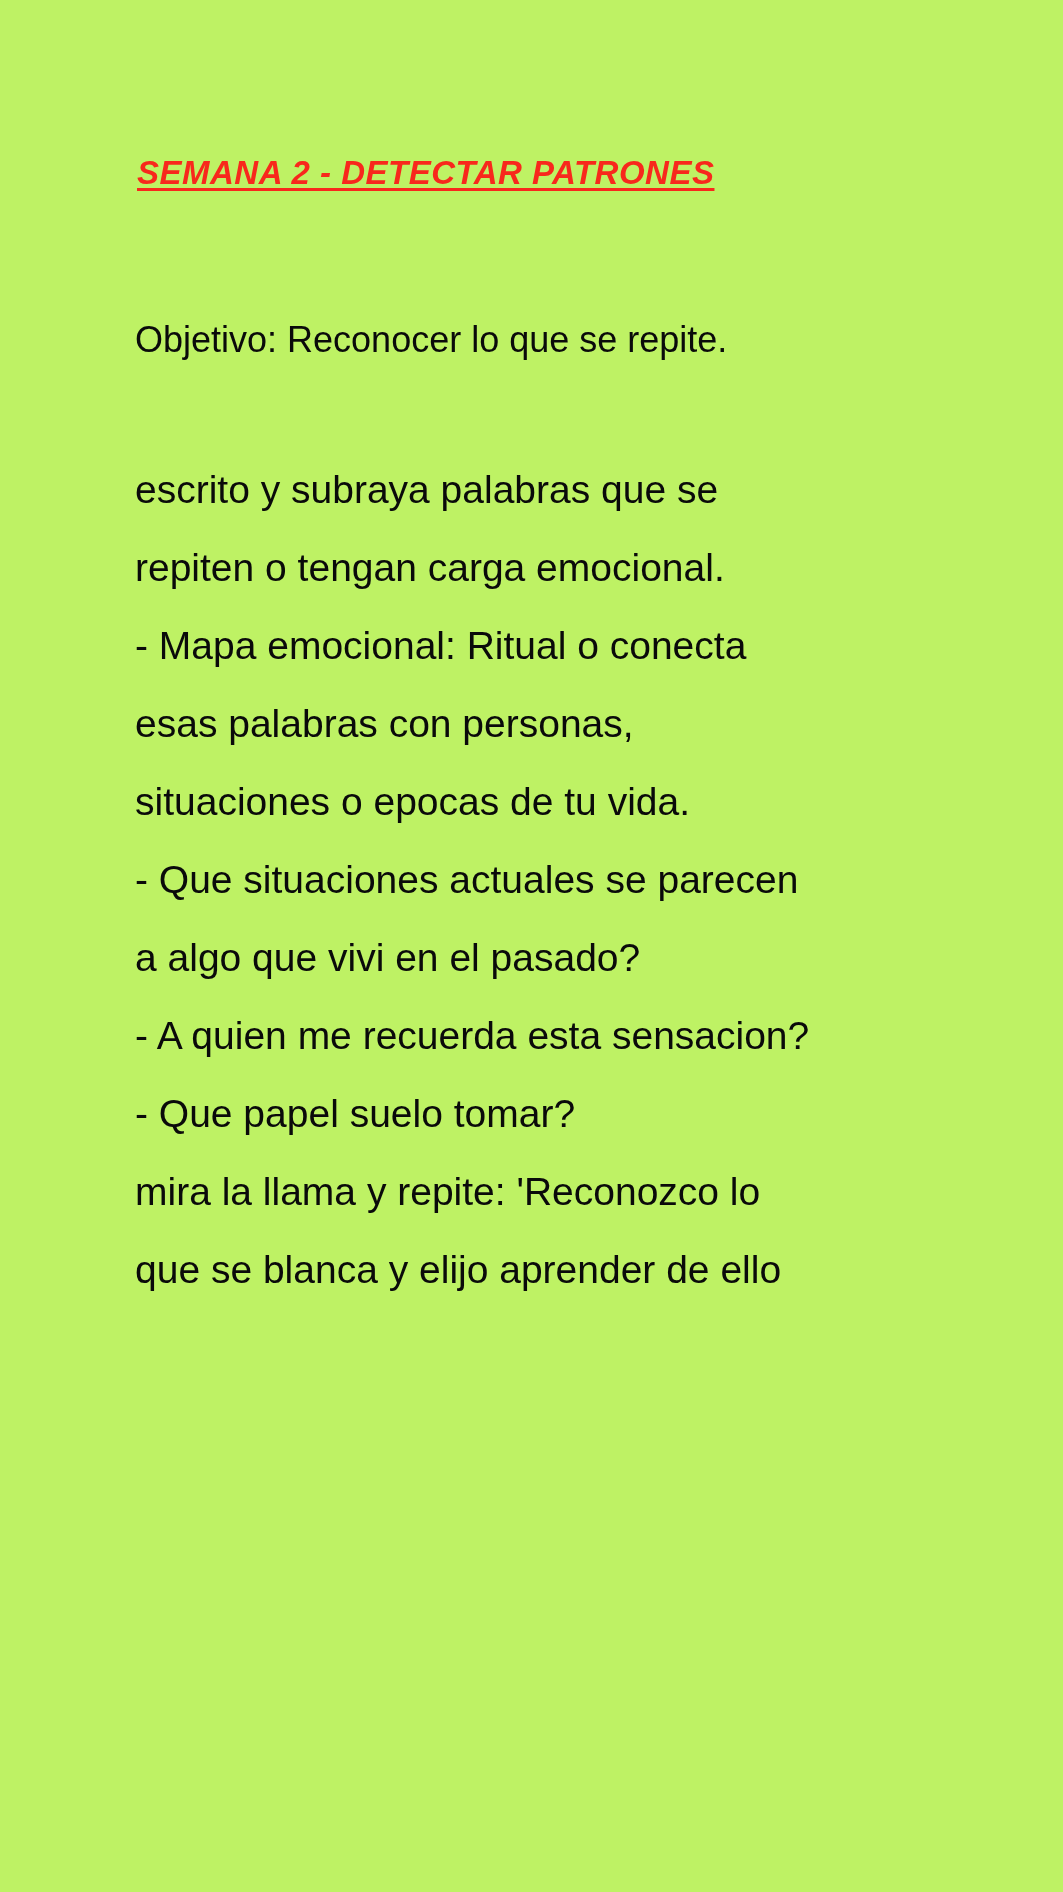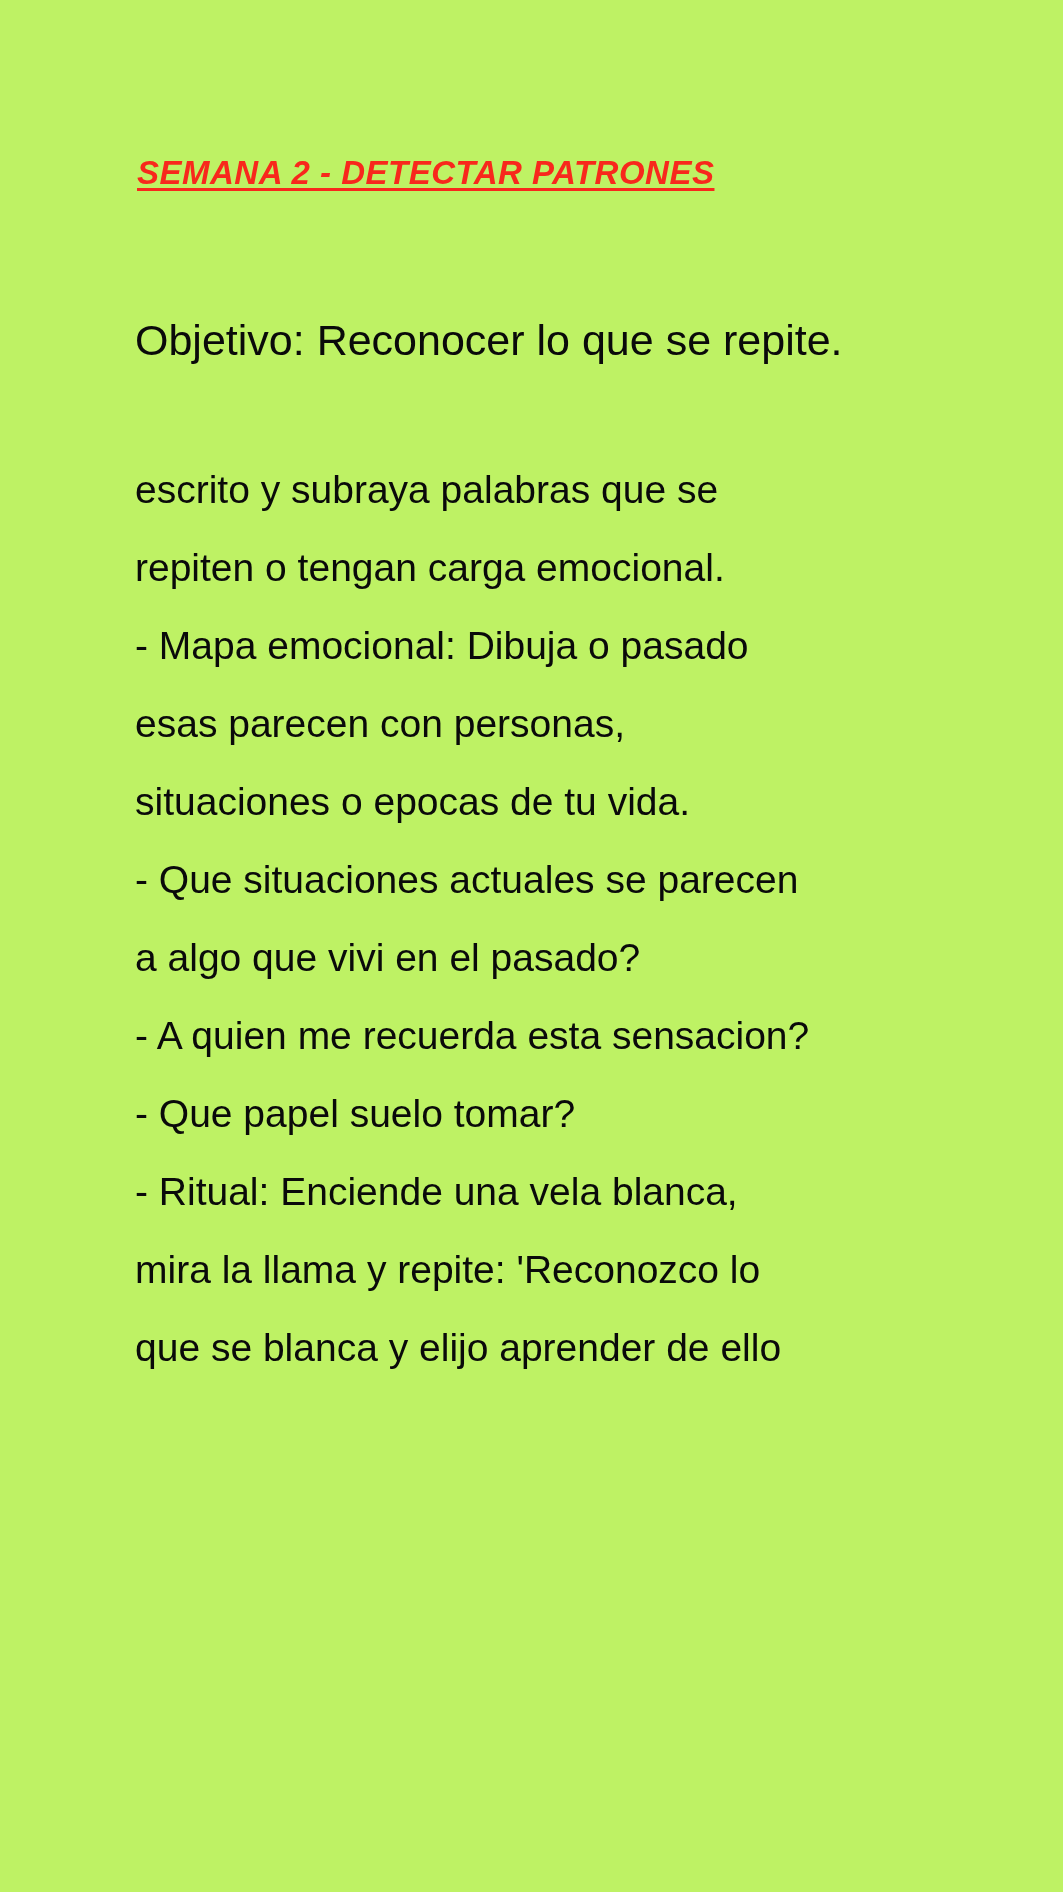--- a/index.html
+++ b/index.html
@@ -29,21 +29,21 @@
     text-decoration-thickness: 3px;
     text-underline-offset: 4px;
     white-space: nowrap;
     letter-spacing: 0.5px;
   }
   .objective {
     position: absolute;
     top: 301px;
     left: 135px;
     margin: 0;
-    font-size: 43px;
+    font-size: 36px;
     line-height: 78px;
     color: #0a0a0a;
     white-space: nowrap;
   }
   .body-text {
     position: absolute;
     top: 451px;
     left: 135px;
     color: #0a0a0a;
   }
@@ -58,25 +58,24 @@
 
 <div class="page" style="background: #bef264;">
 
   <h1 class="doc-heading" style="color: rgb(248, 40, 28);">SEMANA 2 - DETECTAR PATRONES</h1>
 
   <p class="objective">Objetivo: Reconocer lo que se repite.</p>
 
   <div class="body-text">
     <div class="line">escrito y subraya palabras que se</div>
     <div class="line">repiten o tengan carga emocional.</div>
-    <div class="line">- Mapa emocional: Dibuja o pasado</div>
-    <div class="line">esas parecen con personas,</div>
+    <div class="line">- Mapa emocional: Ritual o conecta</div>
+    <div class="line">esas palabras con personas,</div>
     <div class="line">situaciones o epocas de tu vida.</div>
     <div class="line">- Que situaciones actuales se parecen</div>
     <div class="line">a algo que vivi en el pasado?</div>
     <div class="line">- A quien me recuerda esta sensacion?</div>
     <div class="line">- Que papel suelo tomar?</div>
-    <div class="line">- Ritual: Enciende una vela blanca,</div>
     <div class="line">mira la llama y repite: 'Reconozco lo</div>
     <div class="line">que se blanca y elijo aprender de ello</div>
   </div>
 
 </div>
 
 </body></html>

